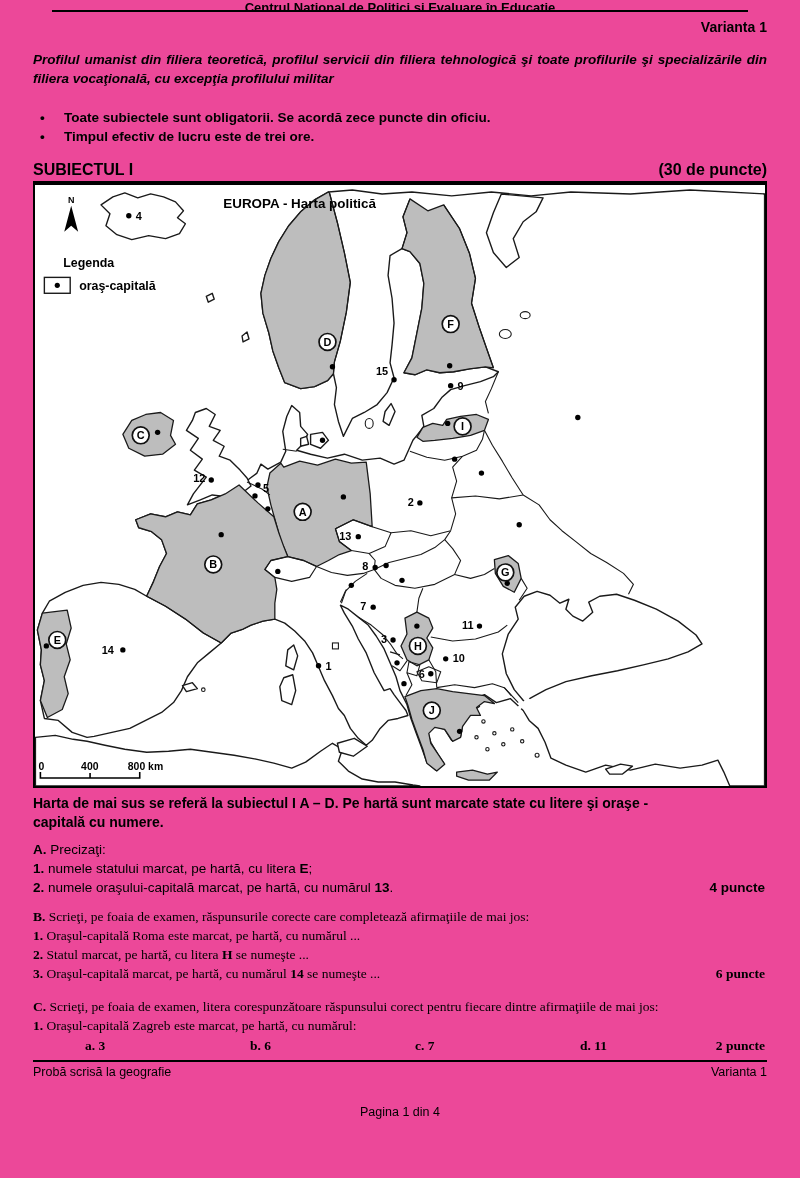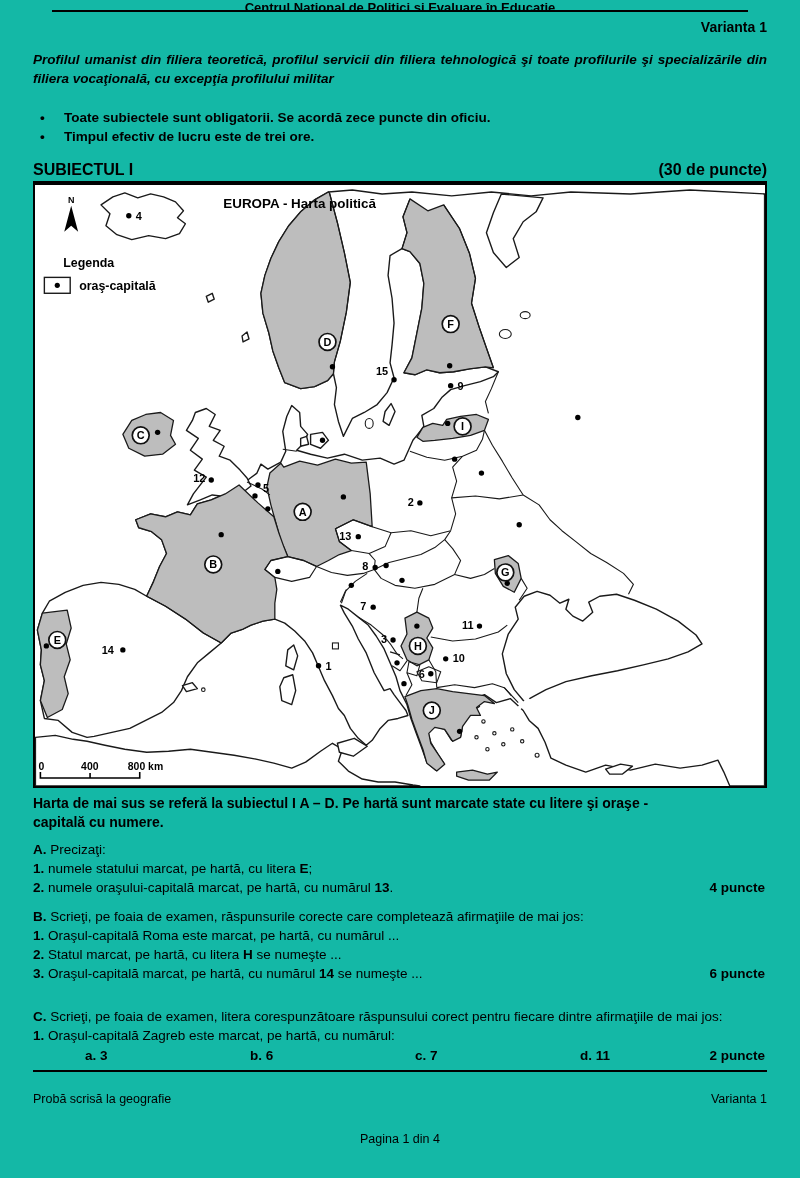--- a/index.html
+++ b/index.html
@@ -1,48 +1,48 @@
 <!DOCTYPE html>
 <html><head>
 <meta charset="utf-8">
 <style>
   html,body{margin:0;padding:0;background:#e8e8e8;}
-  .page{width:800px;height:1178px;background:#14b8a6;position:relative;overflow:hidden;
+  .page{width:800px;height:1178px;background:#ec4899;position:relative;overflow:hidden;
         font-family:"Liberation Sans",sans-serif;color:#000;margin:0 auto;}
   .mx{margin-left:33px;margin-right:33px;}
   
   .inst{margin:0 52px;border-bottom:2px solid #000;height:10px;overflow:hidden;
         display:flex;justify-content:center;align-items:flex-end;}
   .inst span{font-weight:bold;font-size:13px;transform:translateY(5px);white-space:nowrap;}
   .title-block{text-align:center;font-weight:bold;margin-top:3px;line-height:17px;}
   .t1{font-size:15px;} .t2{font-size:14px;} .t3{font-size:14px;}
   .variant{text-align:right;font-weight:bold;font-size:14px;margin-top:7px;}
   .profile{font-weight:bold;font-style:italic;font-size:13.5px;text-align:justify;
            margin-top:15px;line-height:19px;}
   .bullets{margin-top:20px;font-weight:bold;font-size:13.5px;}
   .bullet{display:flex;line-height:19px;}
   .bullet .b{width:24px;padding-left:7px;}
   .subj{display:flex;justify-content:space-between;font-weight:bold;font-size:16px;
         border-bottom:2px solid #000;margin-top:15px;padding-bottom:2px;}
   .map-frame{margin:0 33px;border:2px solid #000;width:730px;height:601px;background:#fff;}
   .map-frame svg{display:block;}
   .caption{font-weight:bold;font-size:14px;line-height:19px;margin-top:6px;}
   .sec{font-size:13.5px;line-height:19px;}
-  .secA{margin-top:8px;} .secB{margin-top:10px;} .secC{margin-top:24px;}
+  .secA{margin-top:8px;} .secB{margin-top:10px;font-family:Liberation Serif, serif;} .secC{margin-top:14px;font-family:Liberation Serif, serif;}
   .lead-label{font-weight:bold;}
   .item{display:flex;justify-content:space-between;align-items:flex-start;}
   .item-num{font-weight:bold;}
   .strong{font-weight:bold;}
   .pts{font-weight:bold;white-space:nowrap;padding-right:2px;}
   .just{text-align:justify;}
   .opts{display:flex;font-weight:bold;font-size:13.5px;line-height:19px;margin-top:1px;align-items:center;}
   .opt{display:inline-block;}
   .opt1{margin-left:52px;width:165px;} .opt2{width:165px;} .opt3{width:165px;} .opt4{width:128px;}
   .opts .pts{margin-left:auto;}
-  .footer{margin:0 33px;border-top:2px solid #000;margin-top:5px;padding-top:20px;
+  .footer{margin:0 33px;border-top:2px solid #000;margin-top:5px;padding-top:3px;
           display:flex;justify-content:space-between;font-size:12.5px;}
   .pageno{text-align:center;font-size:12.5px;margin-top:26px;}
   
   .coast{fill:#ffffff;stroke:#1a1a1a;stroke-width:1.4;stroke-linejoin:round;}
   .shade{stroke:#1a1a1a;stroke-width:1.3;stroke-linejoin:round;}
   .sea{fill:#ffffff;stroke:#1a1a1a;stroke-width:1.4;stroke-linejoin:round;}
   .bdr{fill:none;stroke:#1a1a1a;stroke-width:1.1;stroke-linejoin:round;}
   .chan{stroke:#ffffff;stroke-width:3.5;fill:none;}
   .islet{fill:#ffffff;stroke:#1a1a1a;stroke-width:1.1;}
   .num{font:bold 11px "Liberation Sans",sans-serif;fill:#000;}

